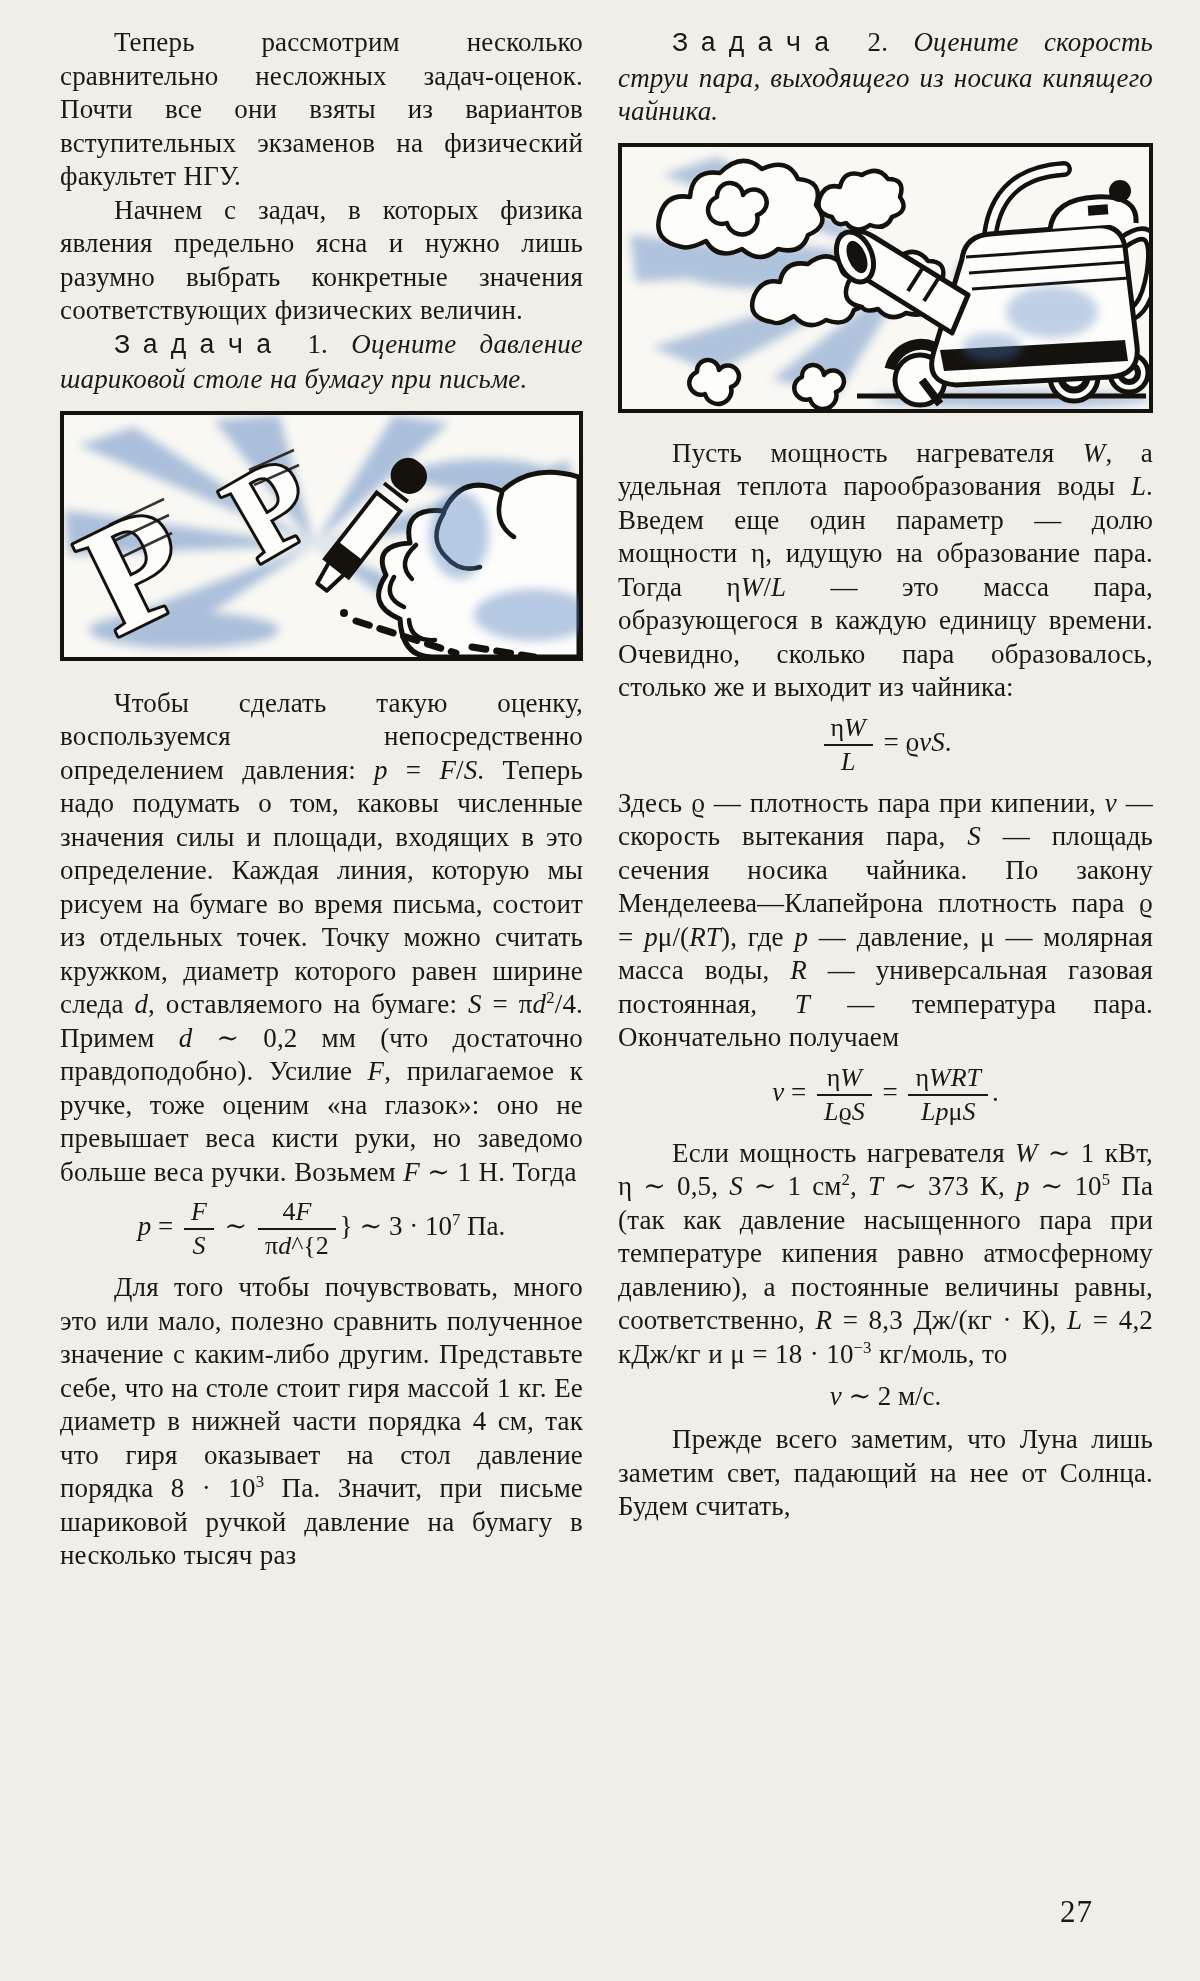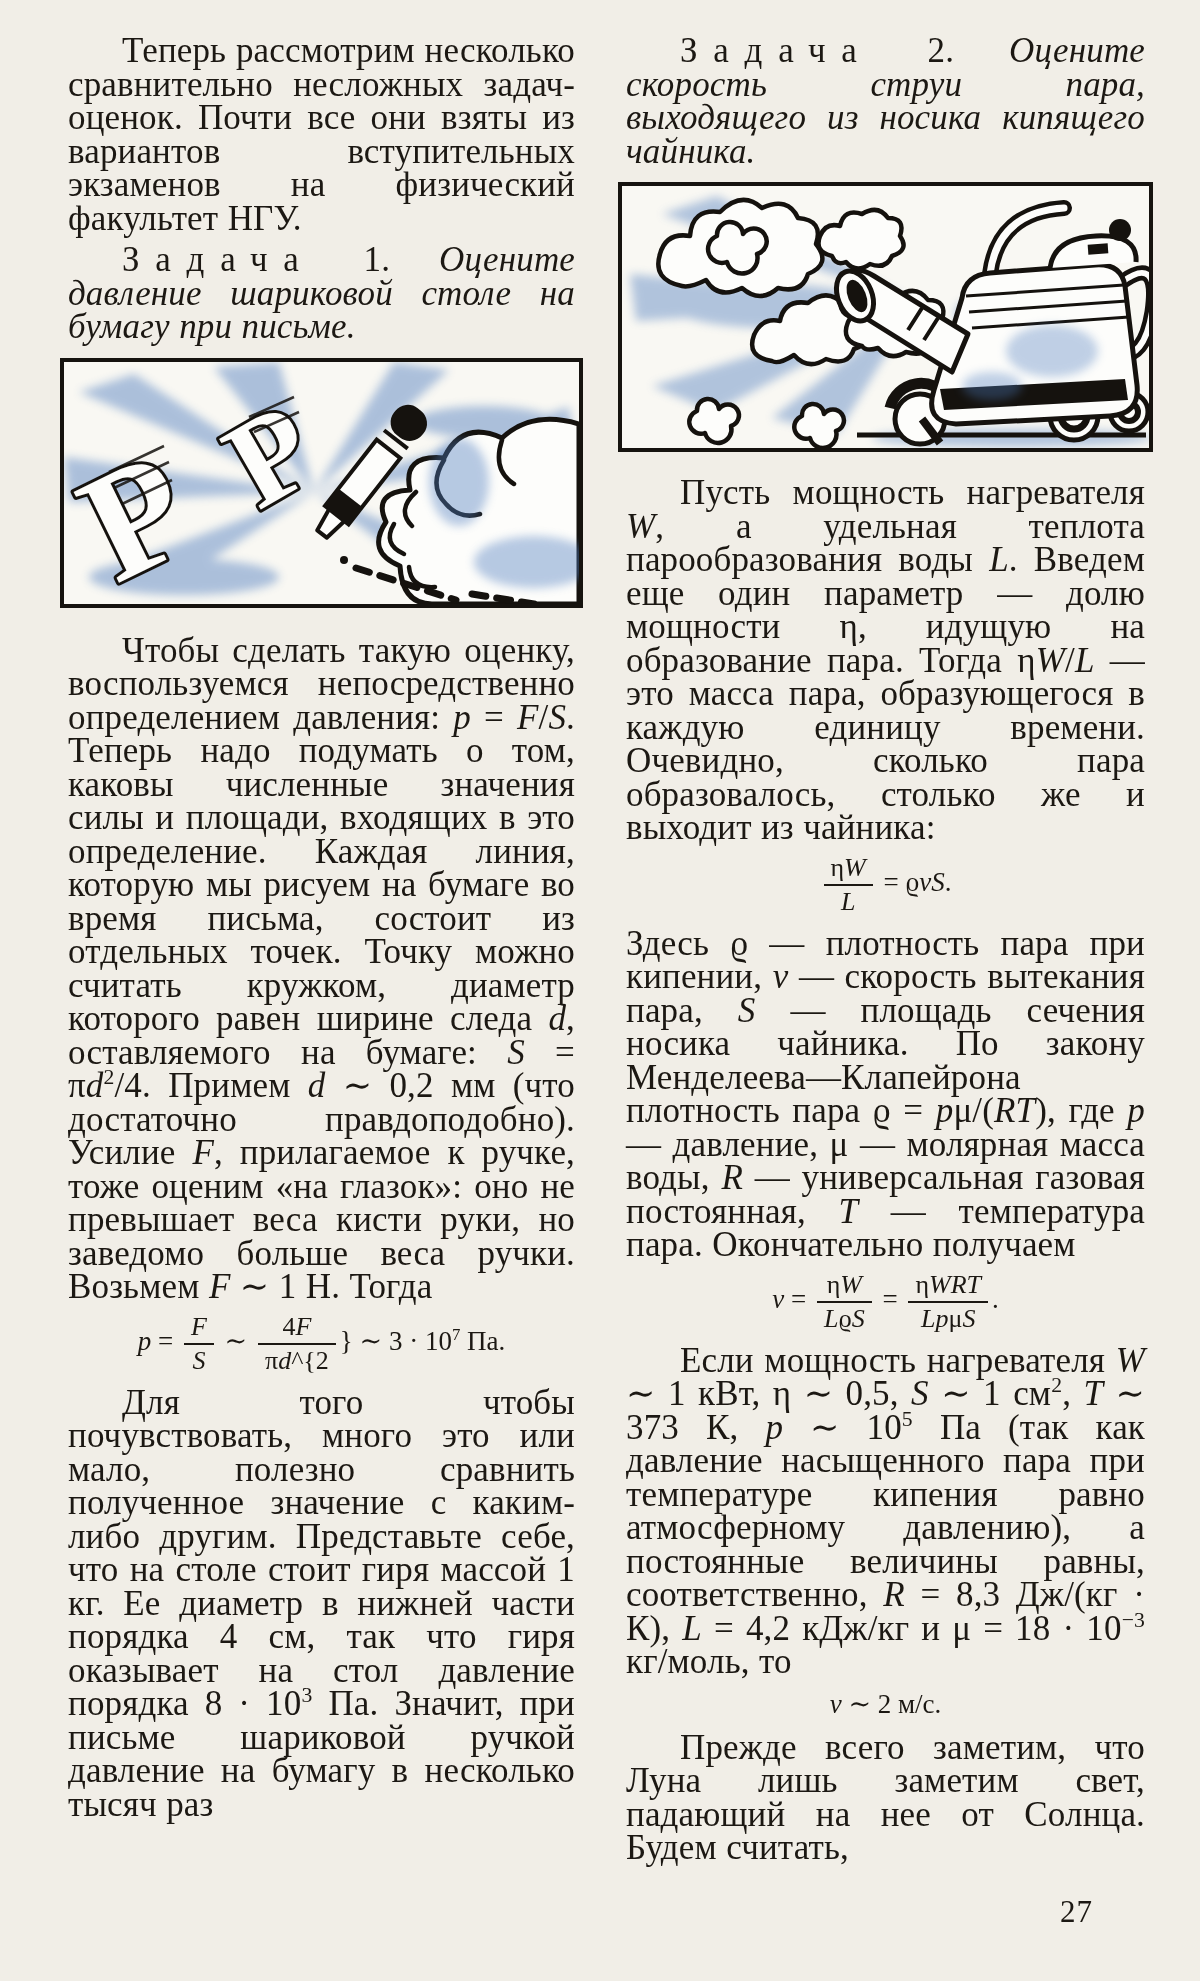--- a/index.html
+++ b/index.html
@@ -14,30 +14,30 @@
     background:var(--paper);
     font-family:"Liberation Serif","DejaVu Serif",serif;
     color:var(--ink);
     overflow:hidden;
   }
   .page{position:relative;width:1200px;height:1981px;overflow:hidden;}
   .column{position:absolute;top:26px;}
   .column-left{left:60px;width:523px;}
   .column-right{left:618px;width:535px;}
   .para{
-    margin:8px;
-    font-size:35px;
+    margin:0;
+    font-size:27px;
     line-height:33.5px;
     text-align:justify;
     letter-spacing:.15px;
     word-spacing:.5px;
   }
   .para.indent{text-indent:54px;}
   .para i{font-style:italic;}
-  .sp{letter-spacing:.45em;}
+  .sp{letter-spacing:.45em;font-family:Liberation Mono, monospace;}
   sup{font-size:62%;line-height:0;vertical-align:super;}
   .formula{
     margin:10px 0 12px;
     font-size:27px;
     line-height:30px;
     text-align:center;
   }
   .formula i{font-style:italic;}
   .frac{
     display:inline-block;
@@ -62,20 +62,21 @@
     letter-spacing:1px;
   }
 </style>
 </head>
 <body>
 
 <div class="page">
 
   <div class="column column-left">
       <p class="para indent">Теперь рассмотрим несколько сравнительно несложных задач-оценок. Почти все они взяты из вариантов вступительных экзаменов на физический факультет НГУ.</p>
+      <p class="para indent">Начнем с задач, в которых физика явления предельно ясна и нужно лишь разумно выбрать конкретные значения соответствующих физических величин.</p>
       <p class="para indent"><span class="sp">Задача</span> 1. <i>Оцените давление шариковой столе на бумагу при письме.</i></p>
       <figure class="figure pen">
     <svg width="515" height="242" viewBox="0 0 515 242">
       <defs>
             <filter id="b1" x="-30%" y="-30%" width="160%" height="160%">
               <feGaussianBlur stdDeviation="5"></feGaussianBlur>
             </filter>
           </defs>
       <rect width="515" height="242" fill="#f9f8f3"></rect>
       <g fill="#4e7cbe" opacity="0.45" filter="url(#b1)">

